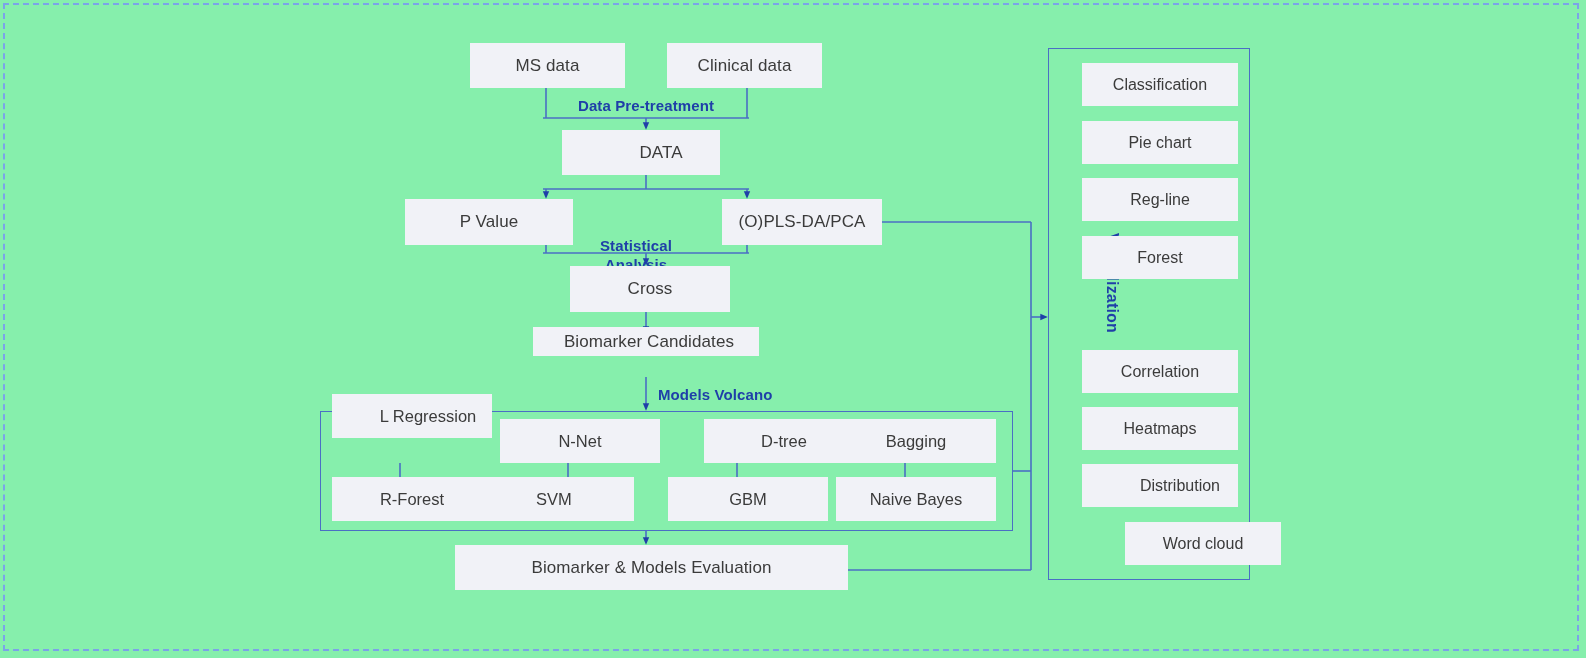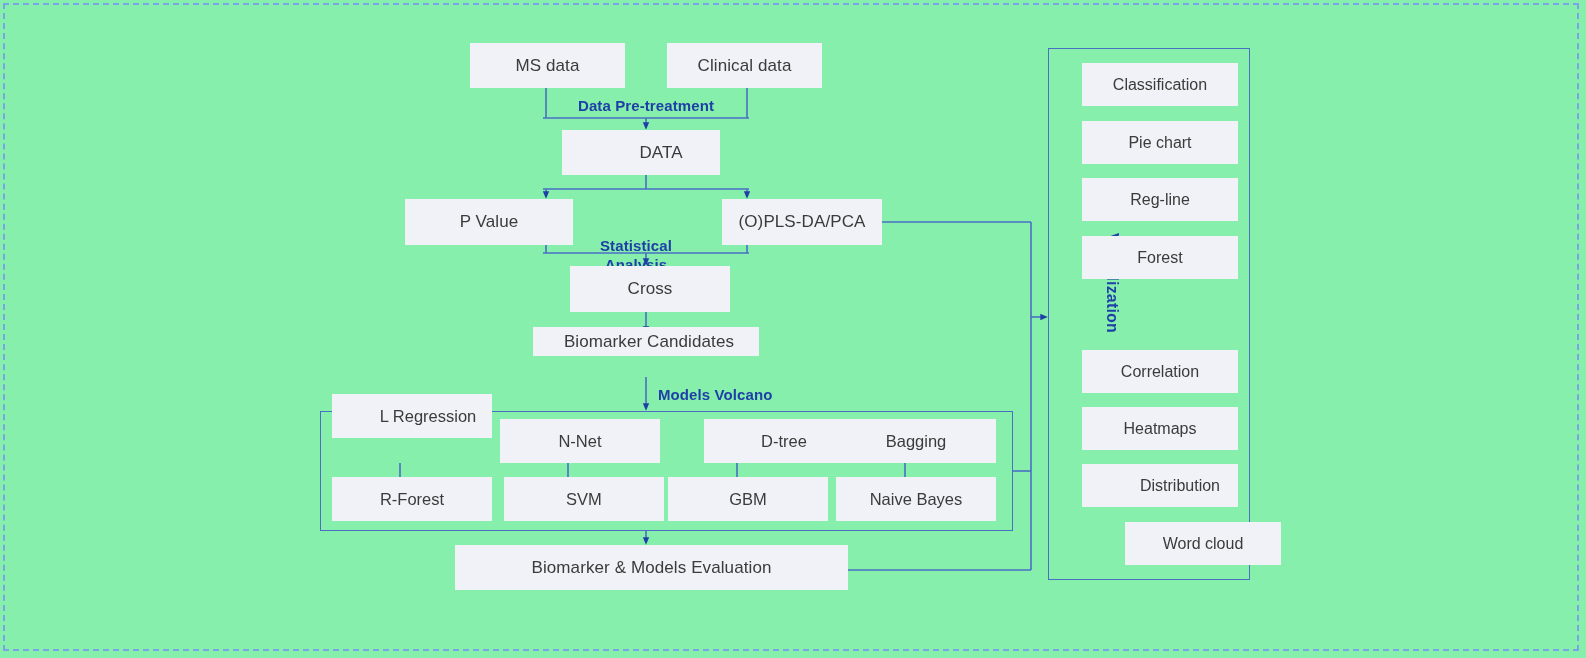--- a/index.html
+++ b/index.html
@@ -189,21 +189,21 @@
   <div class="stage-label" style="left:658px; top:386px; width:160px; text-align:left;">Models Volcano</div>
 
   <div id="models-container"></div>
 
   <div class="model-cell" style="left:332px; top:394px;padding-left:32px;">L Regression</div>
   <div class="model-cell" style="left:500px; top:419px;">N-Net</div>
   <div class="model-cell" style="left:672px; top:419px;margin-left:32px;">D-tree</div>
   <div class="model-cell" style="left:332px; top:477px;">R-Forest</div>
 
   <div class="model-cell" style="left:836px; top:419px;">Bagging</div>
-  <div class="model-cell" style="left:504px; top:477px;">SVM</div>
+  <div class="model-cell" style="left:474px; top:477px;">SVM</div>
   <div class="model-cell" style="left:668px; top:477px;">GBM</div>
   <div class="model-cell" style="left:836px; top:477px;">Naive Bayes</div>
 
   <div class="node" style="left:455px; top:545px; width:393px; height:45px;">Biomarker &amp; Models Evaluation</div>
 
   <div id="viz-panel"></div>
   <div id="viz-title">Visualization</div>
 
   <div class="viz-item" style="top:63px;">Classification</div>
   <div class="viz-item" style="top:121px;">Pie chart</div>

